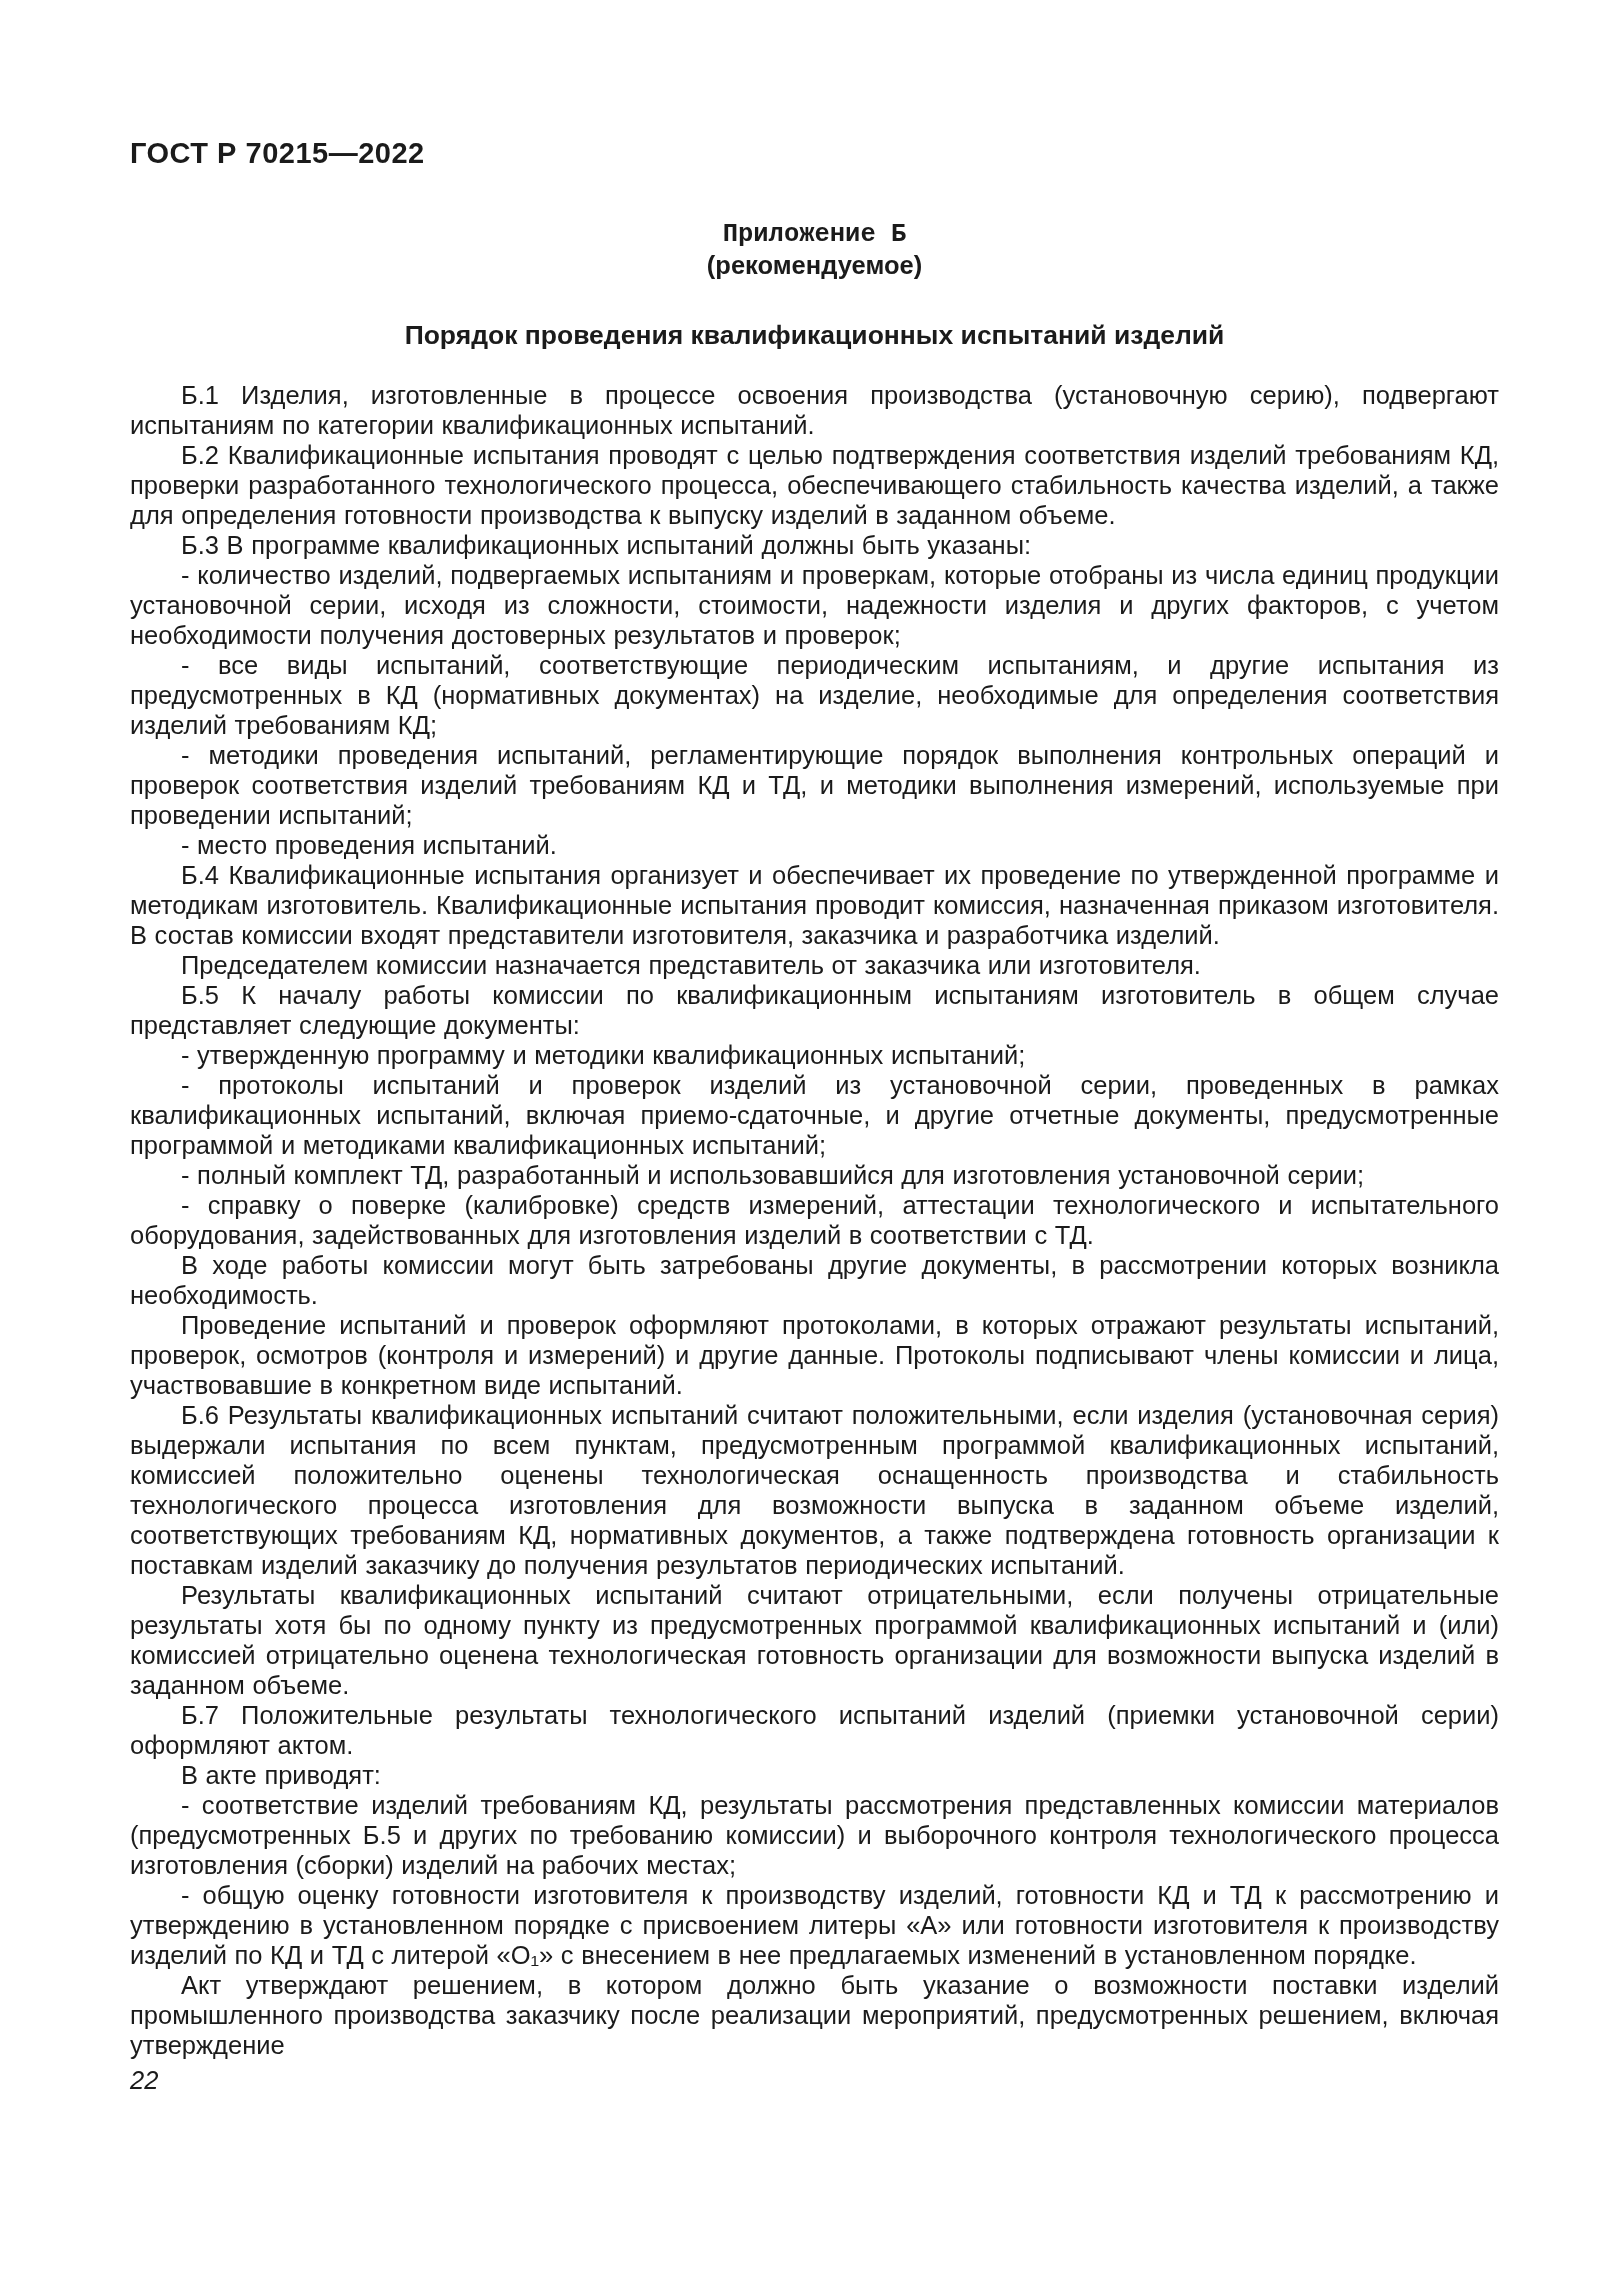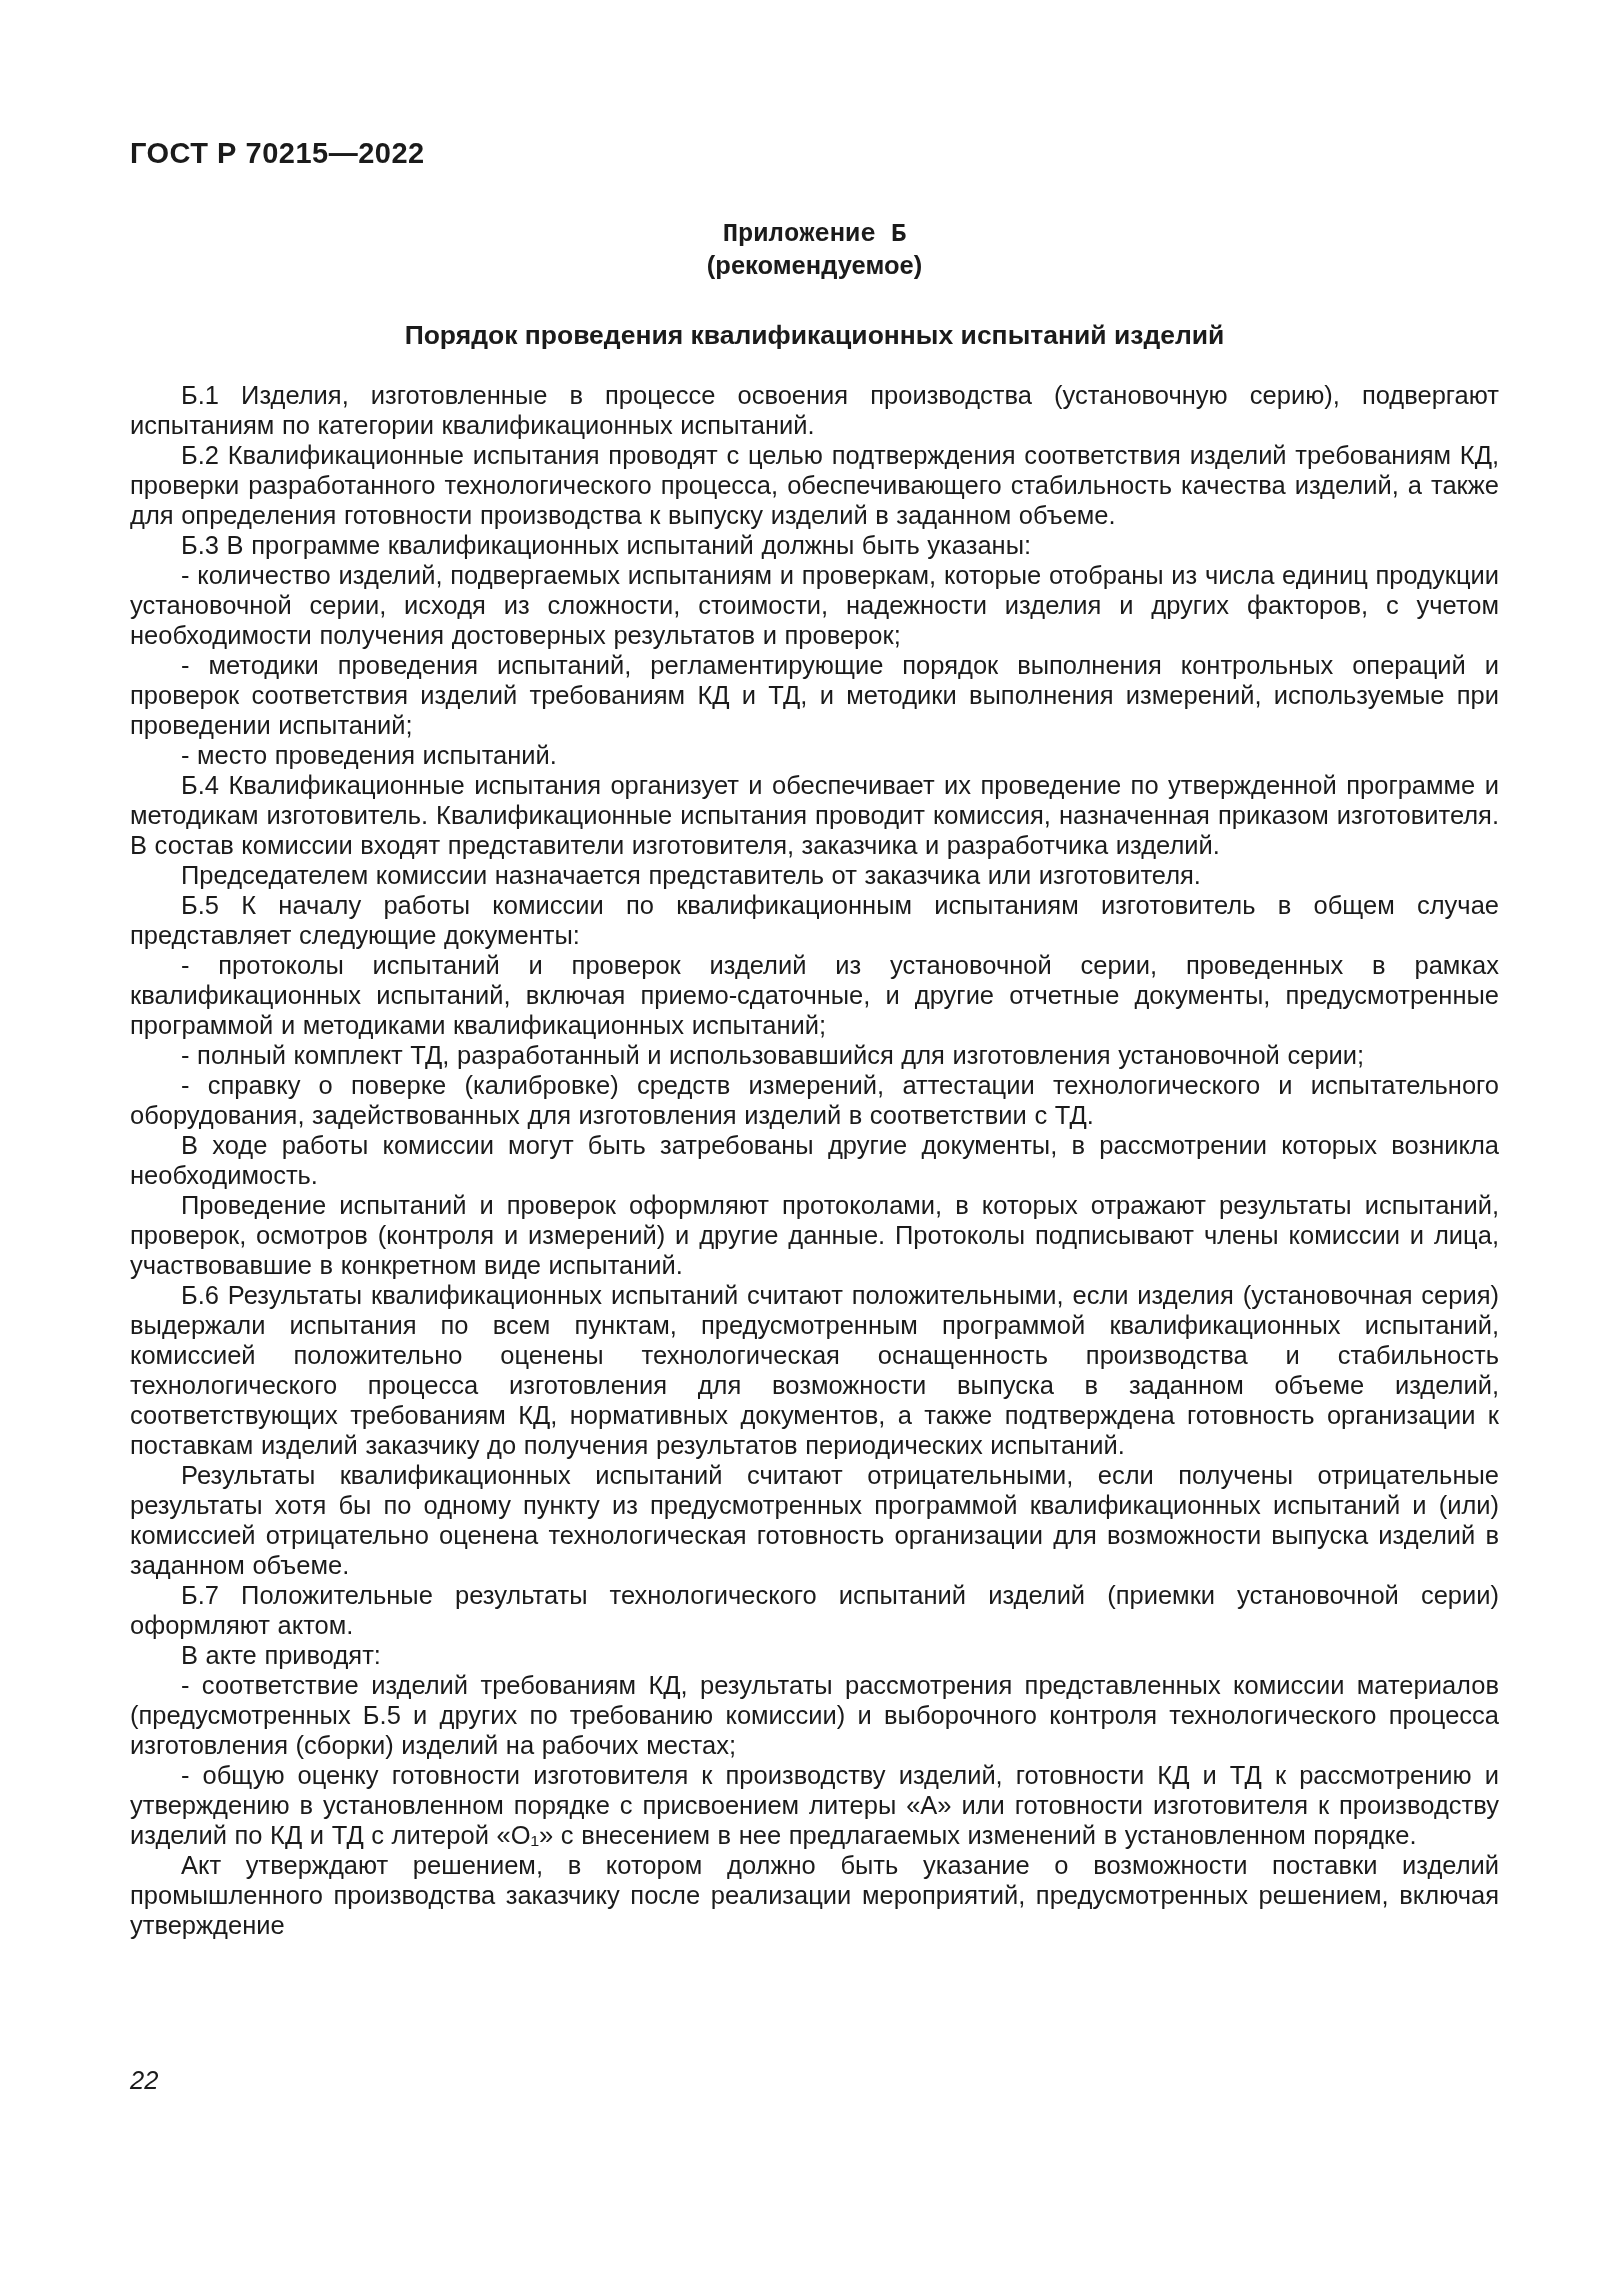--- a/index.html
+++ b/index.html
@@ -70,25 +70,27 @@
     <div class="appendix-label">Приложение Б</div>
     <div class="appendix-kind">(рекомендуемое)</div>
 
     <div class="doc-title">Порядок проведения квалификационных испытаний изделий</div>
 
     <div class="body-text">
       <p class="para">Б.1 Изделия, изготовленные в процессе освоения производства (установочную серию), подвергают испытаниям по категории квалификационных испытаний.</p>
       <p class="para">Б.2 Квалификационные испытания проводят с целью подтверждения соответствия изделий требованиям КД, проверки разработанного технологического процесса, обеспечивающего стабильность качества изделий, а также для определения готовности производства к выпуску изделий в заданном объеме.</p>
       <p class="para">Б.3 В программе квалификационных испытаний должны быть указаны:</p>
       <p class="para">- количество изделий, подвергаемых испытаниям и проверкам, которые отобраны из числа единиц продукции установочной серии, исходя из сложности, стоимости, надежности изделия и других факторов, с учетом необходимости получения достоверных результатов и проверок;</p>
+      <p class="para">- все виды испытаний, соответствующие периодическим испытаниям, и другие испытания из предусмотренных в КД (нормативных документах) на изделие, необходимые для определения соответствия изделий требованиям КД;</p>
       <p class="para">- методики проведения испытаний, регламентирующие порядок выполнения контрольных операций и проверок соответствия изделий требованиям КД и ТД, и методики выполнения измерений, используемые при проведении испытаний;</p>
       <p class="para">- место проведения испытаний.</p>
       <p class="para">Б.4 Квалификационные испытания организует и обеспечивает их проведение по утвержденной программе и методикам изготовитель. Квалификационные испытания проводит комиссия, назначенная приказом изготовителя. В состав комиссии входят представители изготовителя, заказчика и разработчика изделий.</p>
       <p class="para">Председателем комиссии назначается представитель от заказчика или изготовителя.</p>
       <p class="para">Б.5 К началу работы комиссии по квалификационным испытаниям изготовитель в общем случае представляет следующие документы:</p>
+      <p class="para">- утвержденную программу и методики квалификационных испытаний;</p>
       <p class="para">- протоколы испытаний и проверок изделий из установочной серии, проведенных в рамках квалификационных испытаний, включая приемо-сдаточные, и другие отчетные документы, предусмотренные программой и методиками квалификационных испытаний;</p>
       <p class="para">- полный комплект ТД, разработанный и использовавшийся для изготовления установочной серии;</p>
       <p class="para">- справку о поверке (калибровке) средств измерений, аттестации технологического и испытательного оборудования, задействованных для изготовления изделий в соответствии с ТД.</p>
       <p class="para">В ходе работы комиссии могут быть затребованы другие документы, в рассмотрении которых возникла необходимость.</p>
       <p class="para">Проведение испытаний и проверок оформляют протоколами, в которых отражают результаты испытаний, проверок, осмотров (контроля и измерений) и другие данные. Протоколы подписывают члены комиссии и лица, участвовавшие в конкретном виде испытаний.</p>
       <p class="para">Б.6 Результаты квалификационных испытаний считают положительными, если изделия (установочная серия) выдержали испытания по всем пунктам, предусмотренным программой квалификационных испытаний, комиссией положительно оценены технологическая оснащенность производства и стабильность технологического процесса изготовления для возможности выпуска в заданном объеме изделий, соответствующих требованиям КД, нормативных документов, а также подтверждена готовность организации к поставкам изделий заказчику до получения результатов периодических испытаний.</p>
       <p class="para">Результаты квалификационных испытаний считают отрицательными, если получены отрицательные результаты хотя бы по одному пункту из предусмотренных программой квалификационных испытаний и (или) комиссией отрицательно оценена технологическая готовность организации для возможности выпуска изделий в заданном объеме.</p>
       <p class="para">Б.7 Положительные результаты технологического испытаний изделий (приемки установочной серии) оформляют актом.</p>
       <p class="para">В акте приводят:</p>
       <p class="para">- соответствие изделий требованиям КД, результаты рассмотрения представленных комиссии материалов (предусмотренных Б.5 и других по требованию комиссии) и выборочного контроля технологического процесса изготовления (сборки) изделий на рабочих местах;</p>

